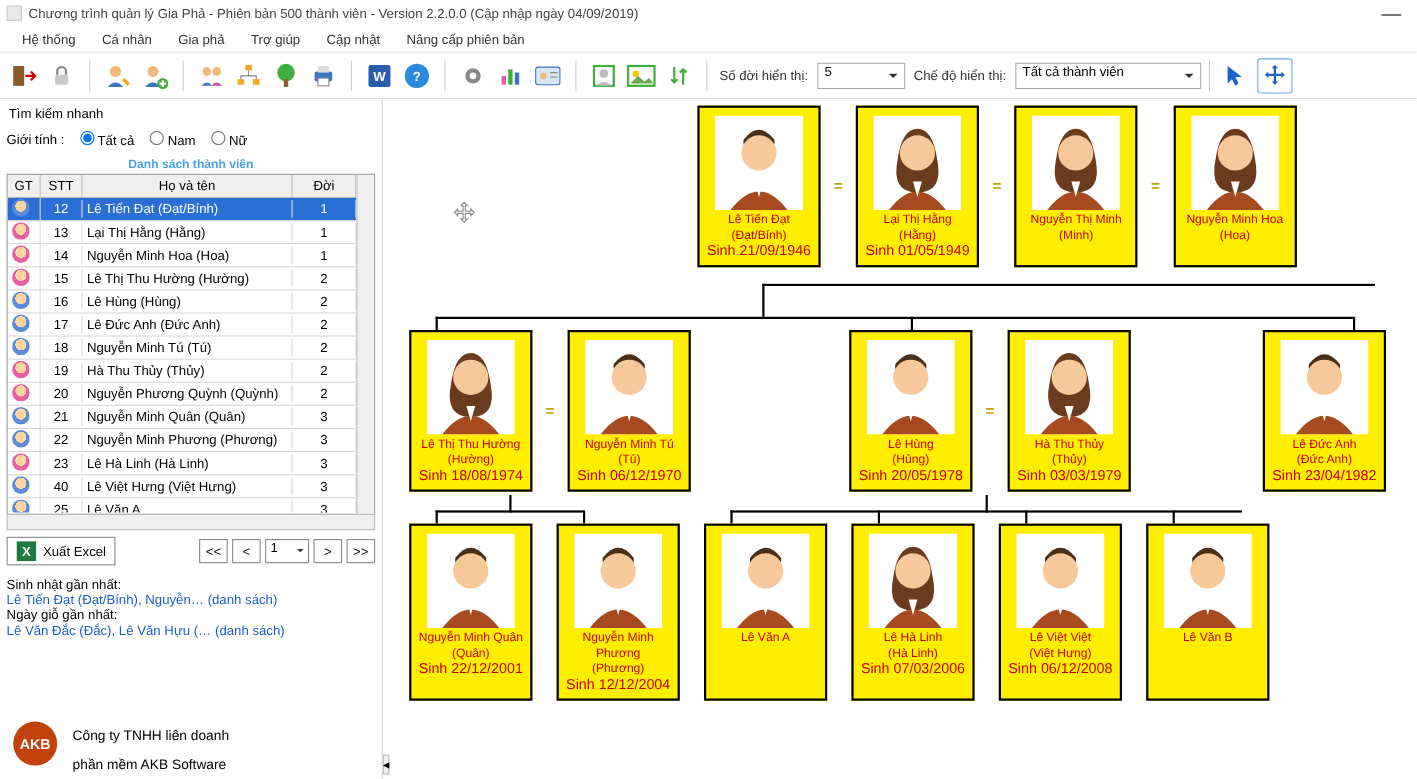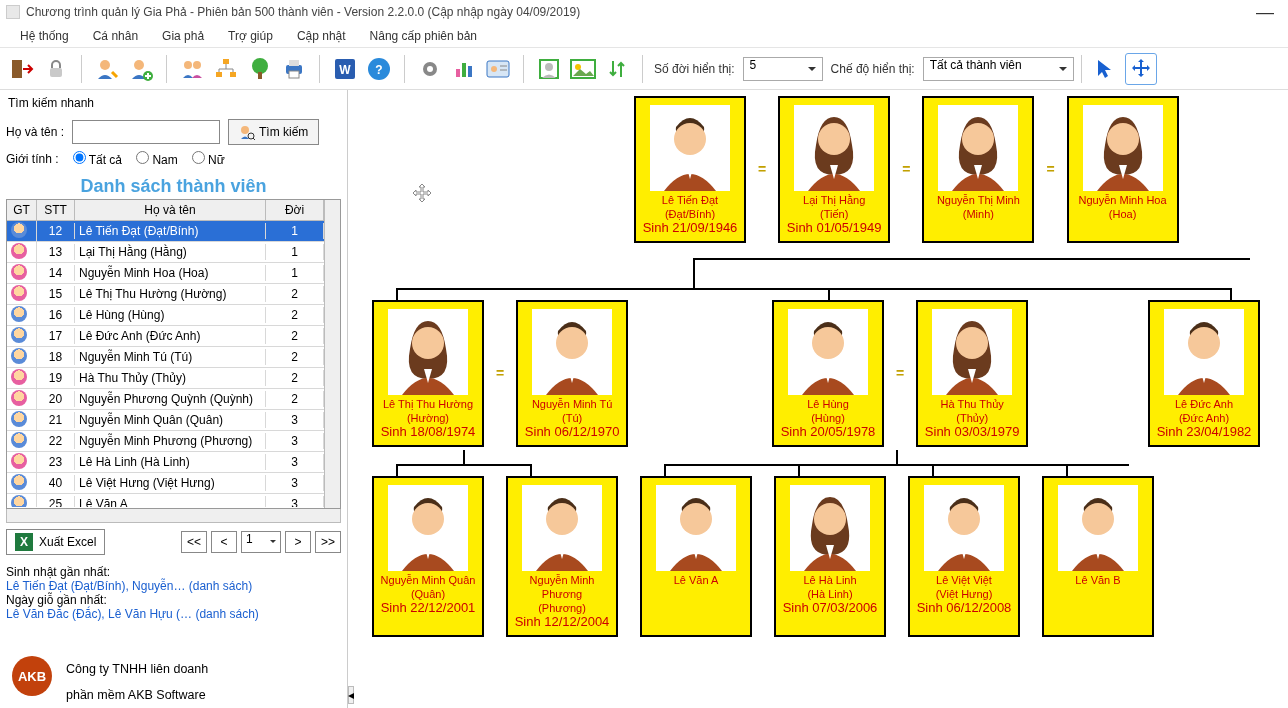--- a/index.html
+++ b/index.html
@@ -18,21 +18,21 @@
 .tb-combo { height:24px; border:1px solid #aaa; padding:0 22px 0 6px; background:#fff; position:relative;}
 .tb-combo::after { content:""; position:absolute; right:6px; top:50%; margin-top:-2px; border:4px solid transparent; border-top-color:#333;}
 .main { display:flex; height: calc(708px - 24px - 24px - 42px); }
 .sidebar { width: 348px; border-right:1px solid #ccc; display:flex; flex-direction:column; padding:4px 6px 2px 6px; }
 .quick-search-title { padding: 2px 0 6px 2px;}
 .row { display:flex; align-items:center; gap:8px; padding:3px 0;}
 .lbl { white-space:nowrap;}
 .input-name { width:148px; height:24px; border:1px solid #888;}
 .btn { height:26px; padding: 0 10px; border:1px solid #888; background:#f4f4f4; display:inline-flex; align-items:center; gap:4px;}
 .radio-row { display:flex; align-items:center; gap:14px; padding-left:0;}
-.list-title { color:#4aa3df; font-size:18px; font-weight:bold; text-align:center; padding:6px 0 2px 0;}
+.list-title { color:#4aa3df; font-size:11px; font-weight:bold; text-align:center; padding:6px 0 2px 0;}
 .grid-wrap { border:1px solid #999; flex:0 0 auto; height:310px; display:flex; }
 .grid { flex:1; overflow:hidden; }
 .grid-hdr { display:flex; background:#efefef; border-bottom:1px solid #bbb; }
 .grid-hdr .cell { border-right:1px solid #bbb; padding:3px 4px; text-align:center; font-weight:normal;}
 .cell.gt { width:30px;} .cell.stt { width:38px;} .cell.name { flex:1;} .cell.doi { width:58px; text-align:center;}
 .grid-body { overflow:hidden; height: calc(100% - 22px); }
 .grid-row { display:flex; border-bottom:1px solid #d8d8d8; height:21px; align-items:center;}
 .grid-row .cell { border-right:1px solid #d8d8d8; padding:1px 4px; overflow:hidden; white-space:nowrap;}
 .grid-row.selected { background:#2a6fd6; color:#fff; }
 .grid-row .cell.stt, .grid-row .cell.doi { text-align:center;}
@@ -59,21 +59,21 @@
 .spouse-eq { color:#c2a000; font-size:14px; align-self:center; margin: 0 -10px; font-weight:bold;}
 .line { position:absolute; background:#000;}
 .canvas-resize { position:absolute; left:60px; top:90px; width:28px; height:28px; display:flex; align-items:center; justify-content:center; color:#888;}
 .sidepull { position:absolute; left:0; bottom:4px; width:6px; height:18px; background:#f0f0f0; border:1px solid #bbb; display:flex; align-items:center; justify-content:center;}
 .gender-ico { width:16px; height:16px; border-radius:50%; display:inline-block;}
 .gender-m { background: radial-gradient(circle at 50% 40%, #ffd6a0 40%, transparent 41%), #5a8bd8; }
 .gender-f { background: radial-gradient(circle at 50% 40%, #ffd6a0 40%, transparent 41%), #e75fa0; }
 .mini-ico { width:16px; height:16px;}
 svg { display:block; }
 .combo-wide { width:80px;}
-.combo-wider { width:151px;}
+.combo-wider { width:169px;}
 </style>
 </head>
 <body>
 
 <div class="titlebar">
   <div class="titlebar-icon"></div>
   <div class="title-text">Chương trình quản lý Gia Phả - Phiên bản 500 thành viên - Version 2.2.0.0 (Cập nhập ngày 04/09/2019)</div>
   <div class="win-min">—</div>
 </div>
 
@@ -227,33 +227,20 @@
       <svg width="26" height="26">
         <path d="M13 3 l3 3 h-2 v5 h5 v-2 l3 3 -3 3 v-2 h-5 v5 h2 l-3 3 -3 -3 h2 v-5 h-5 v2 l-3 -3 3 -3 v2 h5 v-5 h-2 z" fill="#1860d0"></path>
       </svg>
     </div>
 </div>
 
 <div class="main">
 
   <div class="sidebar">
     <div class="quick-search-title">Tìm kiếm nhanh</div>
-    <div class="row">
-      <span class="lbl">Họ và tên :</span>
-      <input class="input-name" style="">
-      <button class="btn">
-        <svg class="mini-ico" width="16" height="16">
-            <circle cx="6" cy="6" r="4" fill="#f4b77a"></circle>
-            <path d="M2 15 q4 -5 8 0" fill="#3b76c4"></path>
-            <circle cx="12" cy="12" r="3" fill="none" stroke="#333"></circle>
-            <line x1="14" y1="14" x2="16" y2="16" stroke="#333"></line>
-          </svg>
-        <span>Tìm kiếm</span>
-      </button>
-    </div>
     <div class="row radio-row">
       <span class="lbl">Giới tính :</span>
       <label><input type="radio" name="g" checked="" style=""> <span>Tất cả</span></label>
       <label><input type="radio" name="g" style=""> <span>Nam</span></label>
       <label><input type="radio" name="g" style=""> <span>Nữ</span></label>
     </div>
     <div class="list-title">Danh sách thành viên</div>
 
     <div class="grid-wrap">
       <div class="grid">
@@ -433,21 +420,21 @@
           <div class="portrait">
             <svg width="80" height="86">
               <rect width="80" height="86" fill="#fff"></rect>
               <path d="M22 40 q-6 30 18 30 q24 0 18 -30 q-4 -28 -18 -28 q-14 0 -18 28" fill="#6b3b1e"></path>
               <circle cx="40" cy="34" r="16" fill="#f6c89a"></circle>
               <path d="M14 86 q26 -34 52 0" fill="#a84a1f"></path>
               <path d="M36 60 l4 14 4 -14 z" fill="#fff"></path>
             </svg>
           </div>
           <div class="pname">Lại Thị Hằng</div>
-          <div class="pnick">(Tiến)</div>
+          <div class="pnick">(Hằng)</div>
           <div class="pbirth">Sinh 01/05/1949</div>
         </div>
         <div class="spouse-eq">=</div>
         <div class="card">
           <div class="portrait">
             <svg width="80" height="86">
               <rect width="80" height="86" fill="#fff"></rect>
               <path d="M22 40 q-6 30 18 30 q24 0 18 -30 q-4 -28 -18 -28 q-14 0 -18 28" fill="#6b3b1e"></path>
               <circle cx="40" cy="34" r="16" fill="#f6c89a"></circle>
               <path d="M14 86 q26 -34 52 0" fill="#a84a1f"></path>

